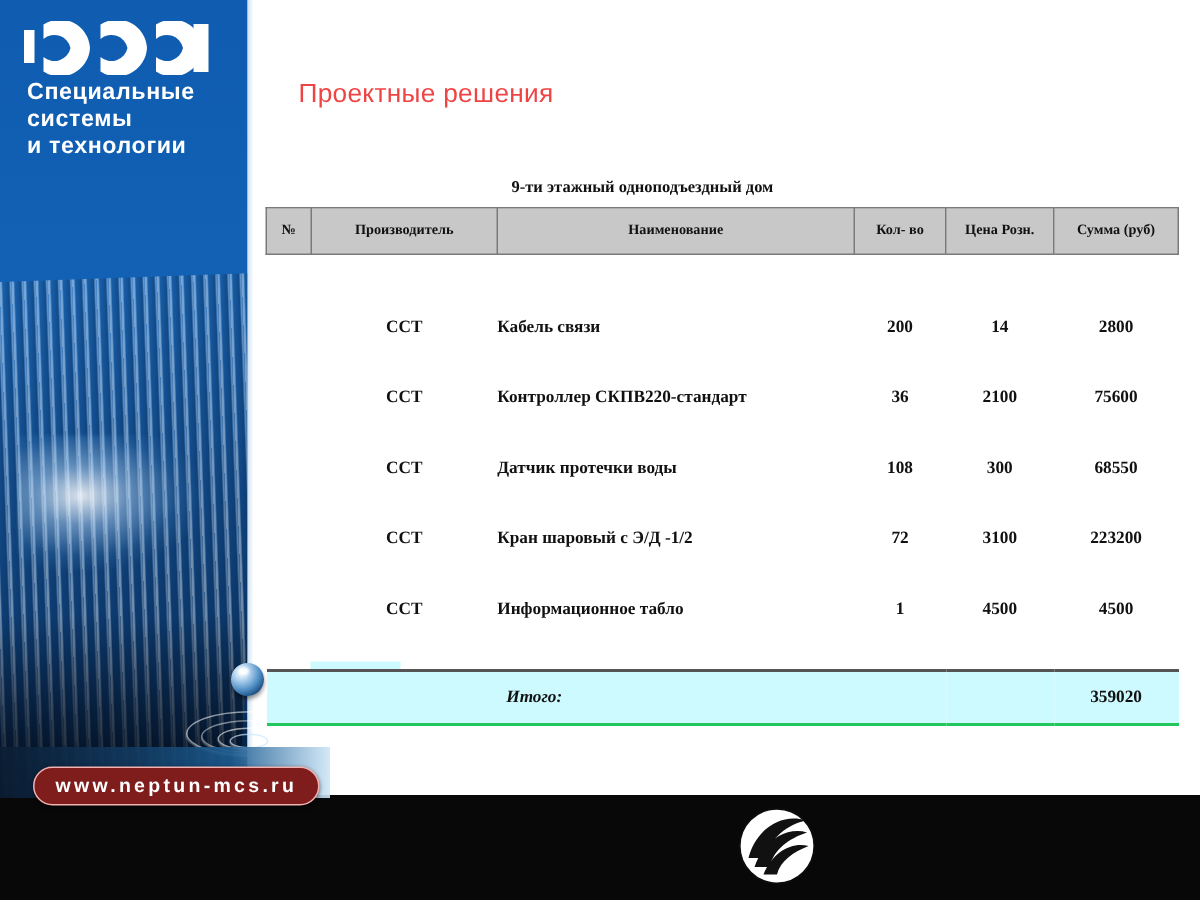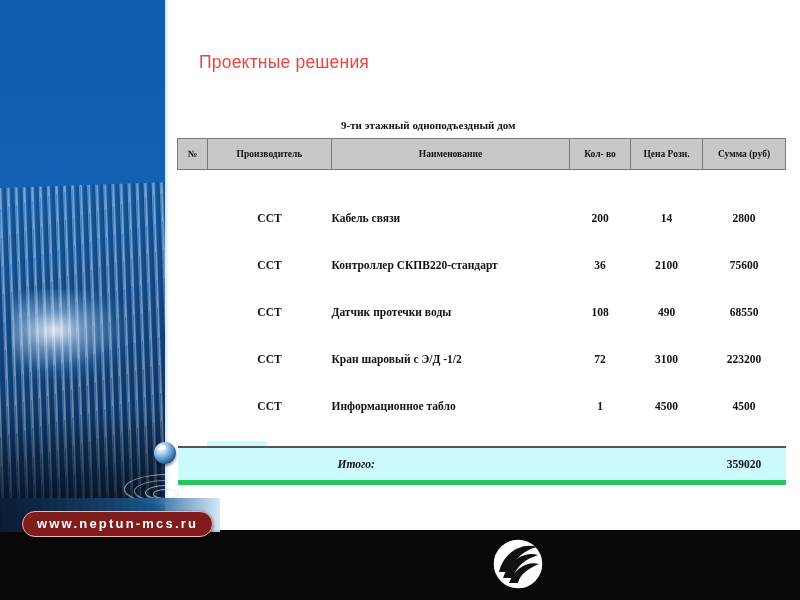--- a/index.html
+++ b/index.html
@@ -221,21 +221,21 @@
     text-align: center;
     padding-top: 3px;
   }
   .cell-sum { text-align: center; }
 
   
   tr.total-row { height: 36px; }
   tr.total-row td {
     background: #ccfaff;
     border-top: 2px solid #555555;
-    border-bottom: 5px solid #22c55e;
+    border-bottom: 2px solid #22c55e;
     font-style: italic;
     vertical-align: middle;
   }
   tr.total-row td.total-label {
     text-align: left;
     padding-left: 6px;
     font-style: italic;
   }
   tr.total-row td.total-value {
     text-align: center;
@@ -332,20 +332,37 @@
 
   <div class="ripple-wrap">
     <div class="ripple r1"></div>
     <div class="ripple r2"></div>
     <div class="ripple r3"></div>
     <div class="ripple r4"></div>
     <div class="droplet"></div>
     <div class="droplet-spark"></div>
   </div>
 
+  <div class="logo-box">
+    <div class="logo-mark">
+      <svg width="132" height="36" viewBox="0 0 132 36">
+        <rect x="0" y="6" width="7" height="22" fill="#ffffff"></rect>
+        <path d="M44 18 A20 20 0 0 0 13 2.4 L13 12 A11 11 0 0 1 31 18 A11 11 0 0 1 13 24 L13 33.6 A20 20 0 0 0 44 18 Z" fill="#ffffff"></path>
+        <path d="M82 18 A20 20 0 0 0 51 2.4 L51 12 A11 11 0 0 1 69 18 A11 11 0 0 1 51 24 L51 33.6 A20 20 0 0 0 82 18 Z" fill="#ffffff"></path>
+        <path d="M119 18 A20 20 0 0 0 88 2.4 L88 12 A11 11 0 0 1 106 18 A11 11 0 0 1 88 24 L88 33.6 A20 20 0 0 0 119 18 Z" fill="#ffffff"></path>
+        <rect x="113" y="2" width="10" height="32" fill="#ffffff"></rect>
+        <rect x="0" y="31" width="132" height="0" fill="#ffffff"></rect>
+      </svg>
+    </div>
+    <div class="logo-text">
+      <div>Специальные</div>
+      <div>системы</div>
+      <div>и технологии</div>
+    </div>
+  </div>
 
   <div class="title">Проектные решения</div>
 
   <div class="subtitle">9-ти этажный одноподъездный дом</div>
 
   <div class="total-bleed"></div>
 
   <div class="tbl-wrap">
     <table class="sheet">
       <colgroup>
@@ -385,21 +402,21 @@
           <td class="cell-name">Контроллер СКПВ220-стандарт</td>
           <td class="cell-qty">36</td>
           <td class="cell-price">2100</td>
           <td class="cell-sum">75600</td>
         </tr>
         <tr class="item">
           <td class="cell-num"></td>
           <td class="cell-maker">ССТ</td>
           <td class="cell-name">Датчик протечки воды</td>
           <td class="cell-qty">108</td>
-          <td class="cell-price">490</td>
+          <td class="cell-price">300</td>
           <td class="cell-sum">68550</td>
         </tr>
         <tr class="item">
           <td class="cell-num"></td>
           <td class="cell-maker">ССТ</td>
           <td class="cell-name">Кран шаровый с Э/Д -1/2</td>
           <td class="cell-qty">72</td>
           <td class="cell-price">3100</td>
           <td class="cell-sum">223200</td>
         </tr>

